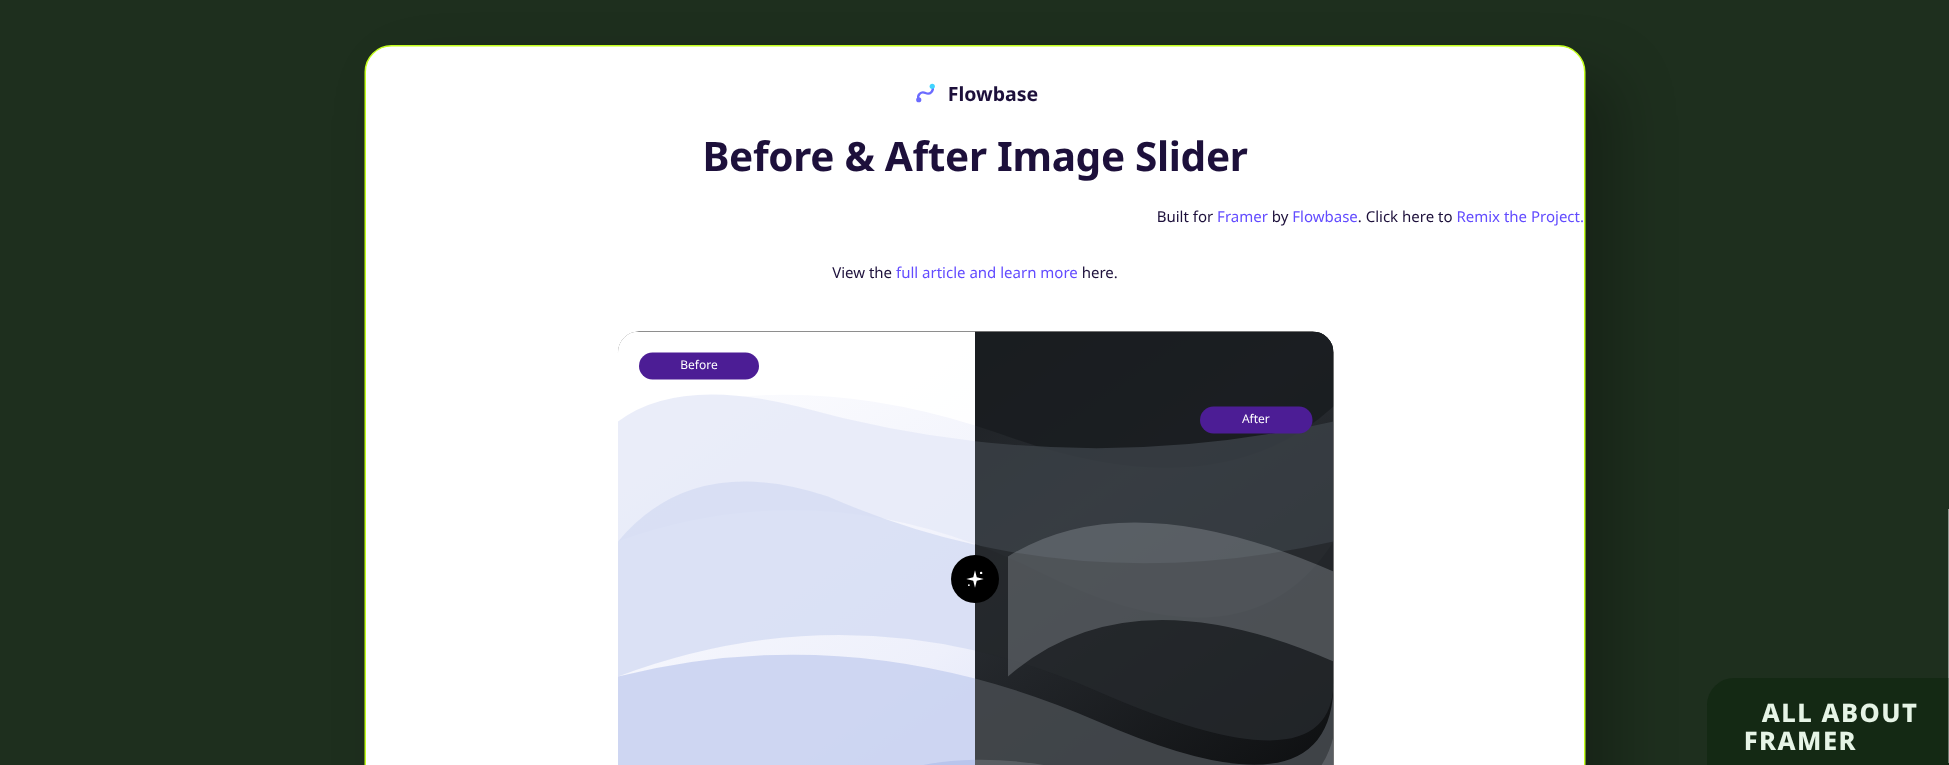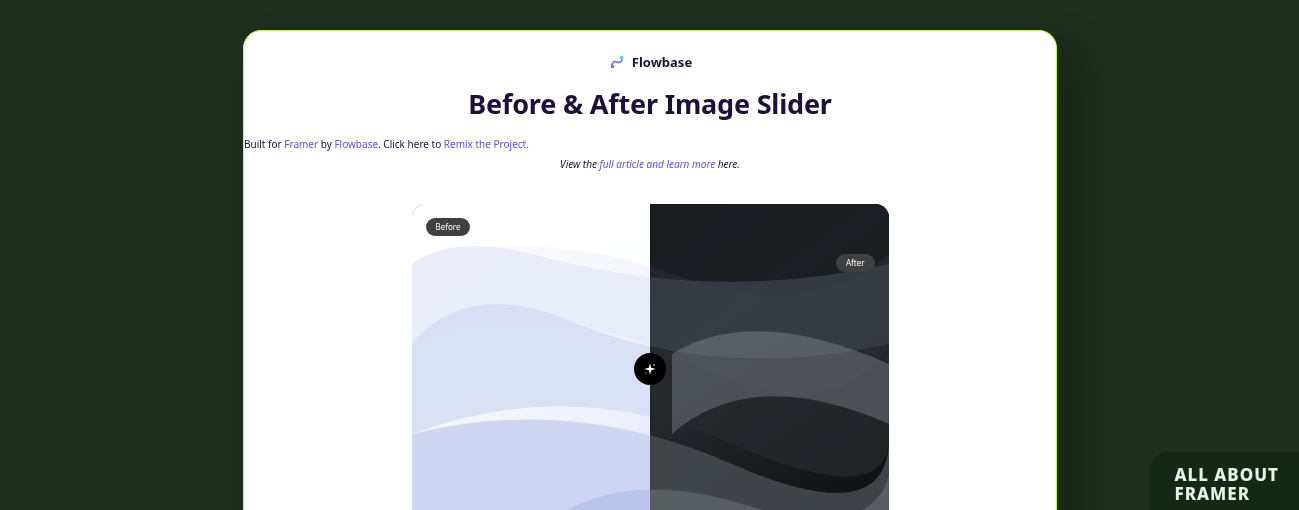--- a/index.html
+++ b/index.html
@@ -36,34 +36,33 @@
   }
   .title {
     font-weight: 700;
     font-size: 27px;
     color: #1d103b;
     text-align: center;
     margin-top: 14px;
     letter-spacing: -0.2px;
   }
   .subline {
-    text-align: left;
+    text-align: right;
     font-size: 10px;
     color: #1d103b;
     line-height: 1.6;
     margin-top: 14px;
   }
   .subline a { color: #624BFF; text-decoration: none; }
   .subline2 {
     text-align: center;
     font-size: 10px;
     color: #1d103b;
     line-height: 1.6;
-    margin-top: 4px;
-    font-style: italic;
+    margin-top: 21px;
   }
   .subline2 a { color: #624BFF; text-decoration: none; }
 
   .slider-wrap {
     margin: 32px auto 0;
     width: 477px;
     height: 330px;
     border-radius: 14px;
     overflow: hidden;
     position: relative;
@@ -85,23 +84,23 @@
     display: block;
   }
   .img-before svg { left: 0; }
   .img-after svg { right: 0; }
 
   .badge {
     position: absolute;
     top: 14px;
     font-size: 8px;
     color: #fff;
-    background: #404040;
+    background: #4c1d95;
     border-radius: 999px;
-    padding: 5px 10px;
+    padding: 5px 28px;
     z-index: 3;
     line-height: 1;
   }
   .badge-left { left: 14px; }
   .badge-right { right: 14px; margin-top: 36px; }
 
   .handle {
     position: absolute;
     left: 50%;
     top: 50%;
@@ -123,21 +122,21 @@
     right: 0;
     bottom: 0;
     background: #142914;
     color: #e6f4e6;
     padding: 14px 20px 8px 24px;
     border-top-left-radius: 18px;
     font-weight: 800;
     letter-spacing: 1px;
     font-family: "Arial Black", system-ui, sans-serif;
   }
-  .logo-badge .l1 { font-size: 17px; line-height: 1; }
+  .logo-badge .l1 { font-size: 17px; line-height: 1; margin-left: 12px; }
   .logo-badge .l2 { font-size: 17px; line-height: 1; margin-top: 2px; }
 </style>
 </head>
 <body>
 
 <div class="card">
   <div class="brand">
     <svg viewBox="0 0 24 24">
       <path d="M6 18 C4 14 8 10 12 12 C16 14 20 10 18 6" fill="none" stroke="#6b6bff" stroke-width="2" stroke-linecap="round"></path>
       <circle cx="6" cy="18" r="2.3" fill="#6b6bff"></circle>

